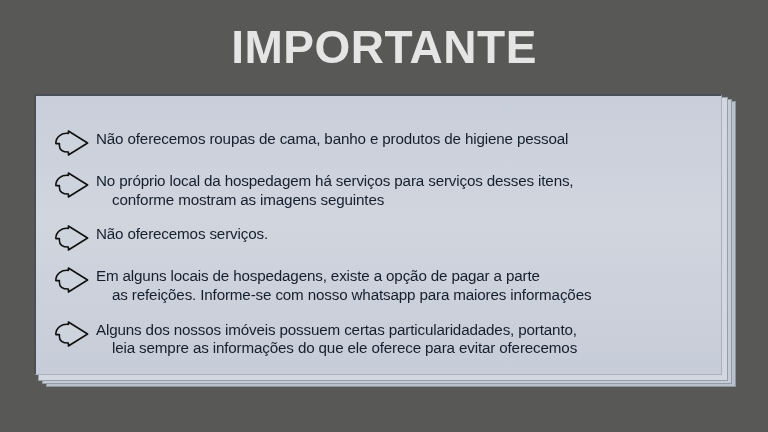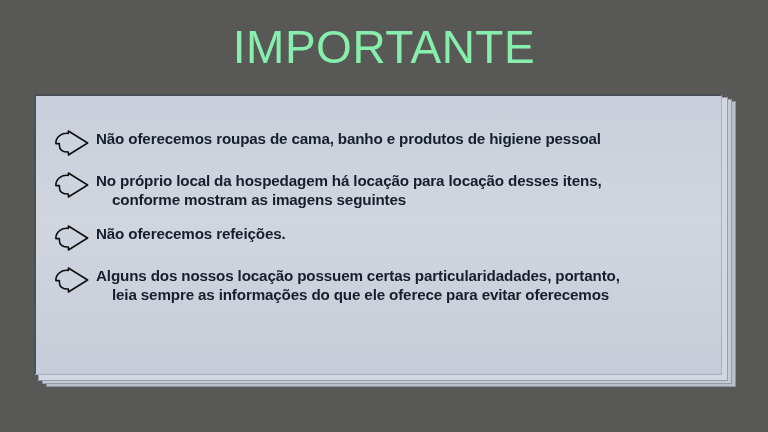--- a/index.html
+++ b/index.html
@@ -22,23 +22,23 @@
   }
 
   
   .title {
     position: absolute;
     left: 0;
     top: 24px;
     width: 768px;
     text-align: center;
     font-size: 46px;
-    font-weight: normal;
+    font-weight: bold;
     letter-spacing: 0.5px;
-    color: #86efac;
+    color: #e5e5e5;
     line-height: 1;
     white-space: nowrap;
   }
 
   
   .stack-layer {
     position: absolute;
     background: #cfd5de;
     border: 1px solid #9aa3b0;
   }
@@ -106,21 +106,21 @@
     margin-top: 0px;
   }
   .bullet-marker svg {
     display: block;
     width: 36px;
     height: 26px;
   }
   .bullet-text {
     flex: 1 1 auto;
     font-size: 15.2px;
-    font-weight: bold;
+    font-weight: normal;
     color: #161f2d;
     line-height: 1.23;
     letter-spacing: -0.15px;
   }
   .bullet-text .line2 {
     display: block;
     margin-left: 16px;
   }
 </style>
 </head>
@@ -148,45 +148,56 @@
         </span>
       </div>
 
       <div class="bullet-item">
         <span class="bullet-marker">
           <svg viewBox="0 0 60 42" xmlns="http://www.w3.org/2000/svg">
             <path d="M3 22 C3 10, 13 4, 24 5 L24 1 L56 21 L24 41 L24 36 C14 36, 9 32, 9 25 L9 22 Z" fill="#ced4dd" stroke="#101010" stroke-width="2.6" stroke-linejoin="round"></path>
           </svg>
         </span>
         <span class="bullet-text">
-          <span>No próprio local da hospedagem há locação para locação desses itens,</span>
+          <span>No próprio local da hospedagem há serviços para serviços desses itens,</span>
           <span class="line2">conforme mostram as imagens seguintes</span>
         </span>
       </div>
 
       <div class="bullet-item">
         <span class="bullet-marker">
           <svg viewBox="0 0 60 42" xmlns="http://www.w3.org/2000/svg">
             <path d="M3 22 C3 10, 13 4, 24 5 L24 1 L56 21 L24 41 L24 36 C14 36, 9 32, 9 25 L9 22 Z" fill="#ced4dd" stroke="#101010" stroke-width="2.6" stroke-linejoin="round"></path>
           </svg>
         </span>
         <span class="bullet-text">
-          <span>Não oferecemos refeições.</span>
-        </span>
-      </div>
-
-
-      <div class="bullet-item">
-        <span class="bullet-marker">
-          <svg viewBox="0 0 60 42" xmlns="http://www.w3.org/2000/svg">
-            <path d="M3 22 C3 10, 13 4, 24 5 L24 1 L56 21 L24 41 L24 36 C14 36, 9 32, 9 25 L9 22 Z" fill="#ced4dd" stroke="#101010" stroke-width="2.6" stroke-linejoin="round"></path>
-          </svg>
-        </span>
-        <span class="bullet-text">
-          <span>Alguns dos nossos locação possuem certas particularidadades, portanto,</span>
+          <span>Não oferecemos serviços.</span>
+        </span>
+      </div>
+
+      <div class="bullet-item">
+        <span class="bullet-marker">
+          <svg viewBox="0 0 60 42" xmlns="http://www.w3.org/2000/svg">
+            <path d="M3 22 C3 10, 13 4, 24 5 L24 1 L56 21 L24 41 L24 36 C14 36, 9 32, 9 25 L9 22 Z" fill="#ced4dd" stroke="#101010" stroke-width="2.6" stroke-linejoin="round"></path>
+          </svg>
+        </span>
+        <span class="bullet-text">
+          <span>Em alguns locais de hospedagens, existe a opção de pagar a parte</span>
+          <span class="line2">as refeições. Informe-se com nosso whatsapp para maiores informações</span>
+        </span>
+      </div>
+
+      <div class="bullet-item">
+        <span class="bullet-marker">
+          <svg viewBox="0 0 60 42" xmlns="http://www.w3.org/2000/svg">
+            <path d="M3 22 C3 10, 13 4, 24 5 L24 1 L56 21 L24 41 L24 36 C14 36, 9 32, 9 25 L9 22 Z" fill="#ced4dd" stroke="#101010" stroke-width="2.6" stroke-linejoin="round"></path>
+          </svg>
+        </span>
+        <span class="bullet-text">
+          <span>Alguns dos nossos imóveis possuem certas particularidadades, portanto,</span>
           <span class="line2">leia sempre as informações do que ele oferece para evitar oferecemos</span>
         </span>
       </div>
 
     </div>
   </div>
 
 </div>
 
 </body></html>

